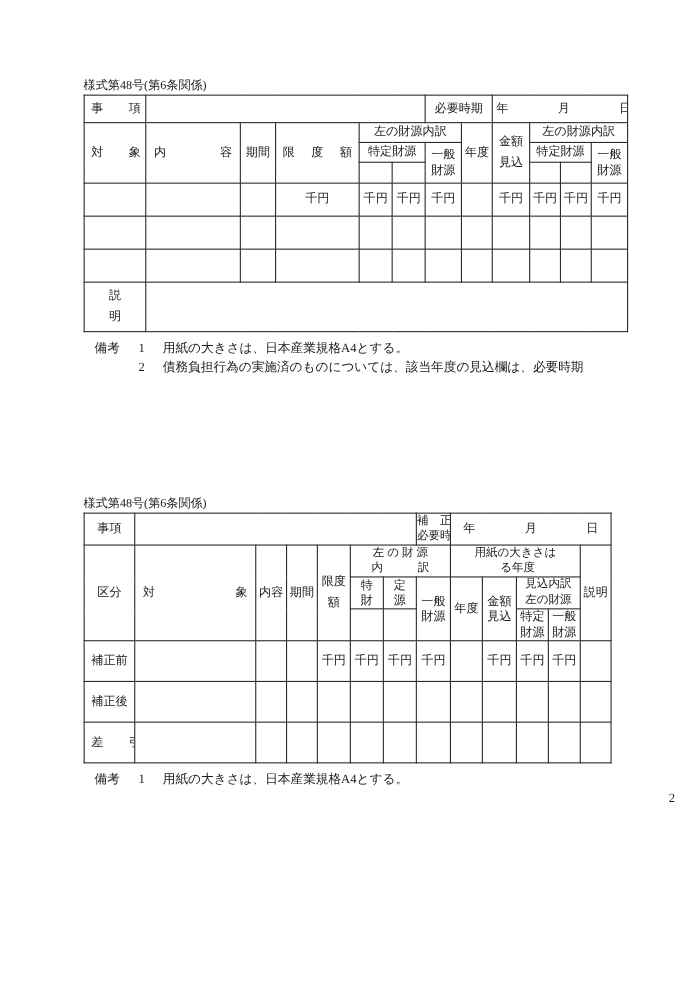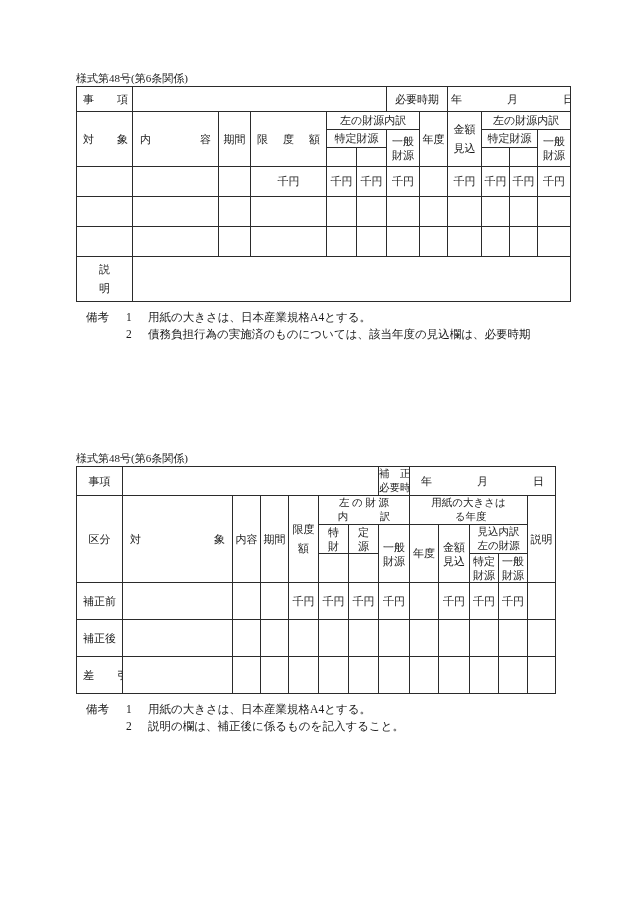--- a/index.html
+++ b/index.html
@@ -385,18 +385,17 @@
 
     <div class="notes">
       <div class="note-row">
         <span class="note-label">備考</span>
         <span class="note-num">1</span>
         <span class="note-text">用紙の大きさは、日本産業規格A4とする。</span>
       </div>
       <div class="note-row">
         <span class="note-label"></span>
         <span class="note-num">2</span>
-        <span class="note-text">説明の欄は、補正後に係るものを記入すること。</span>
       </div>
     </div>
   </div>
 
 </div>
 
 </body></html>

